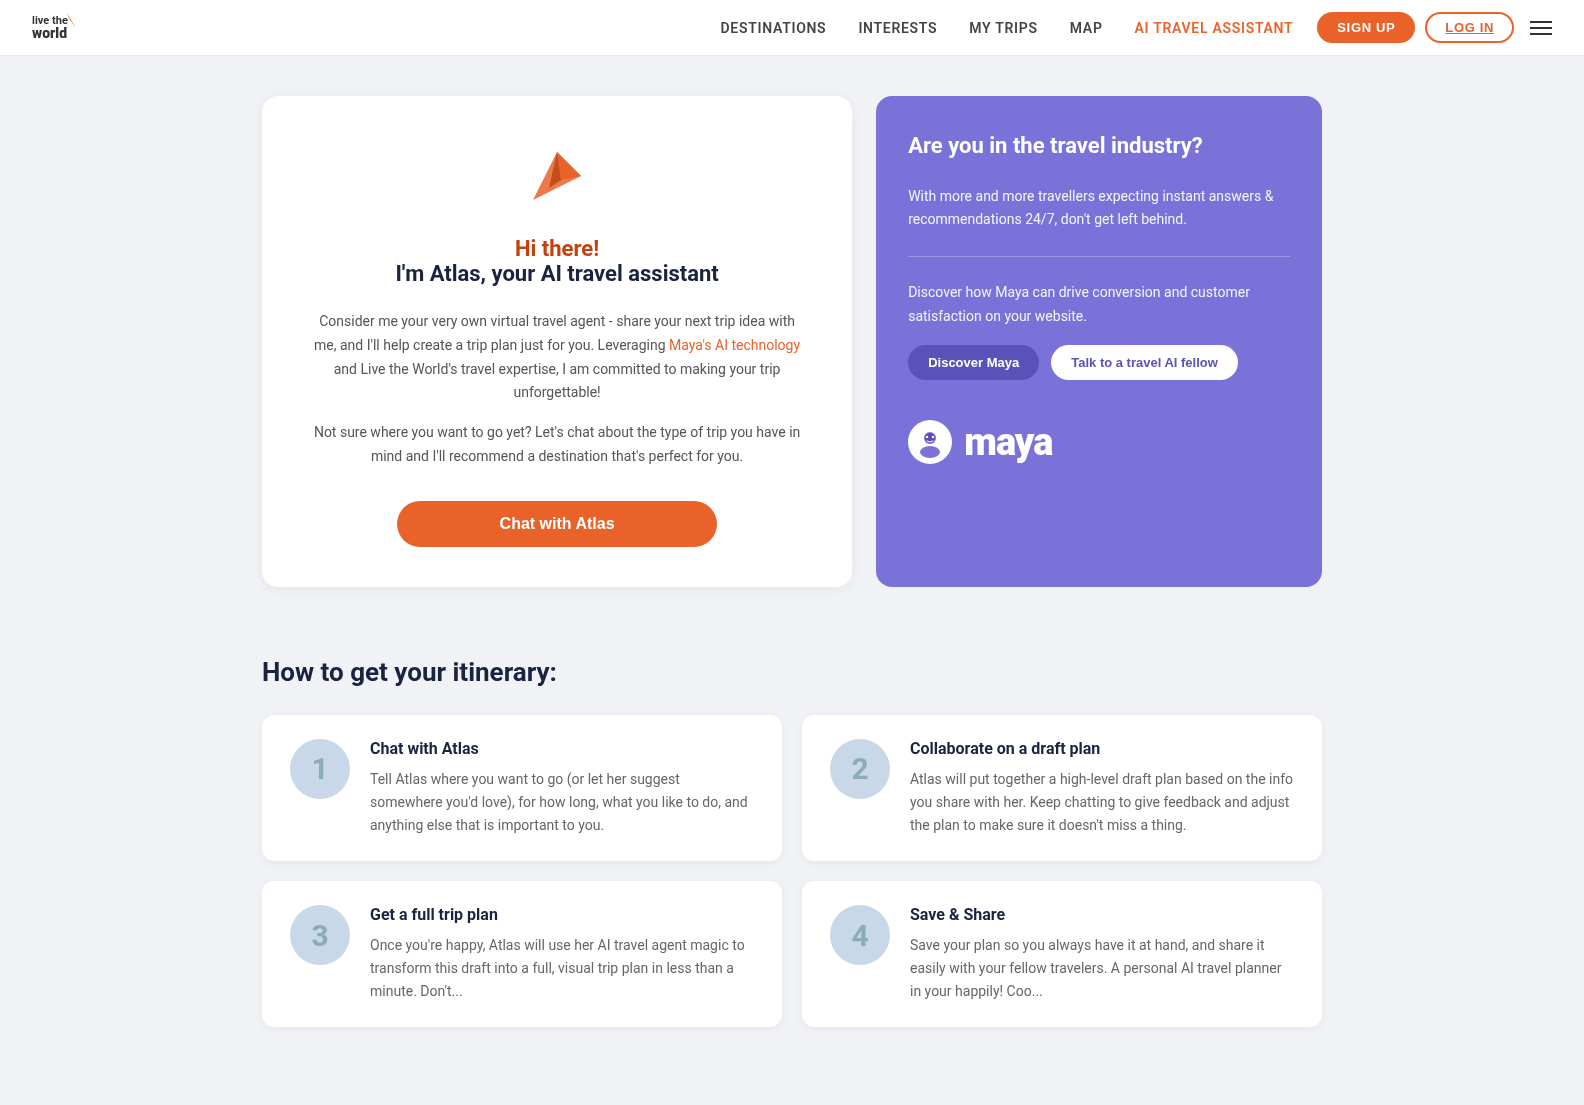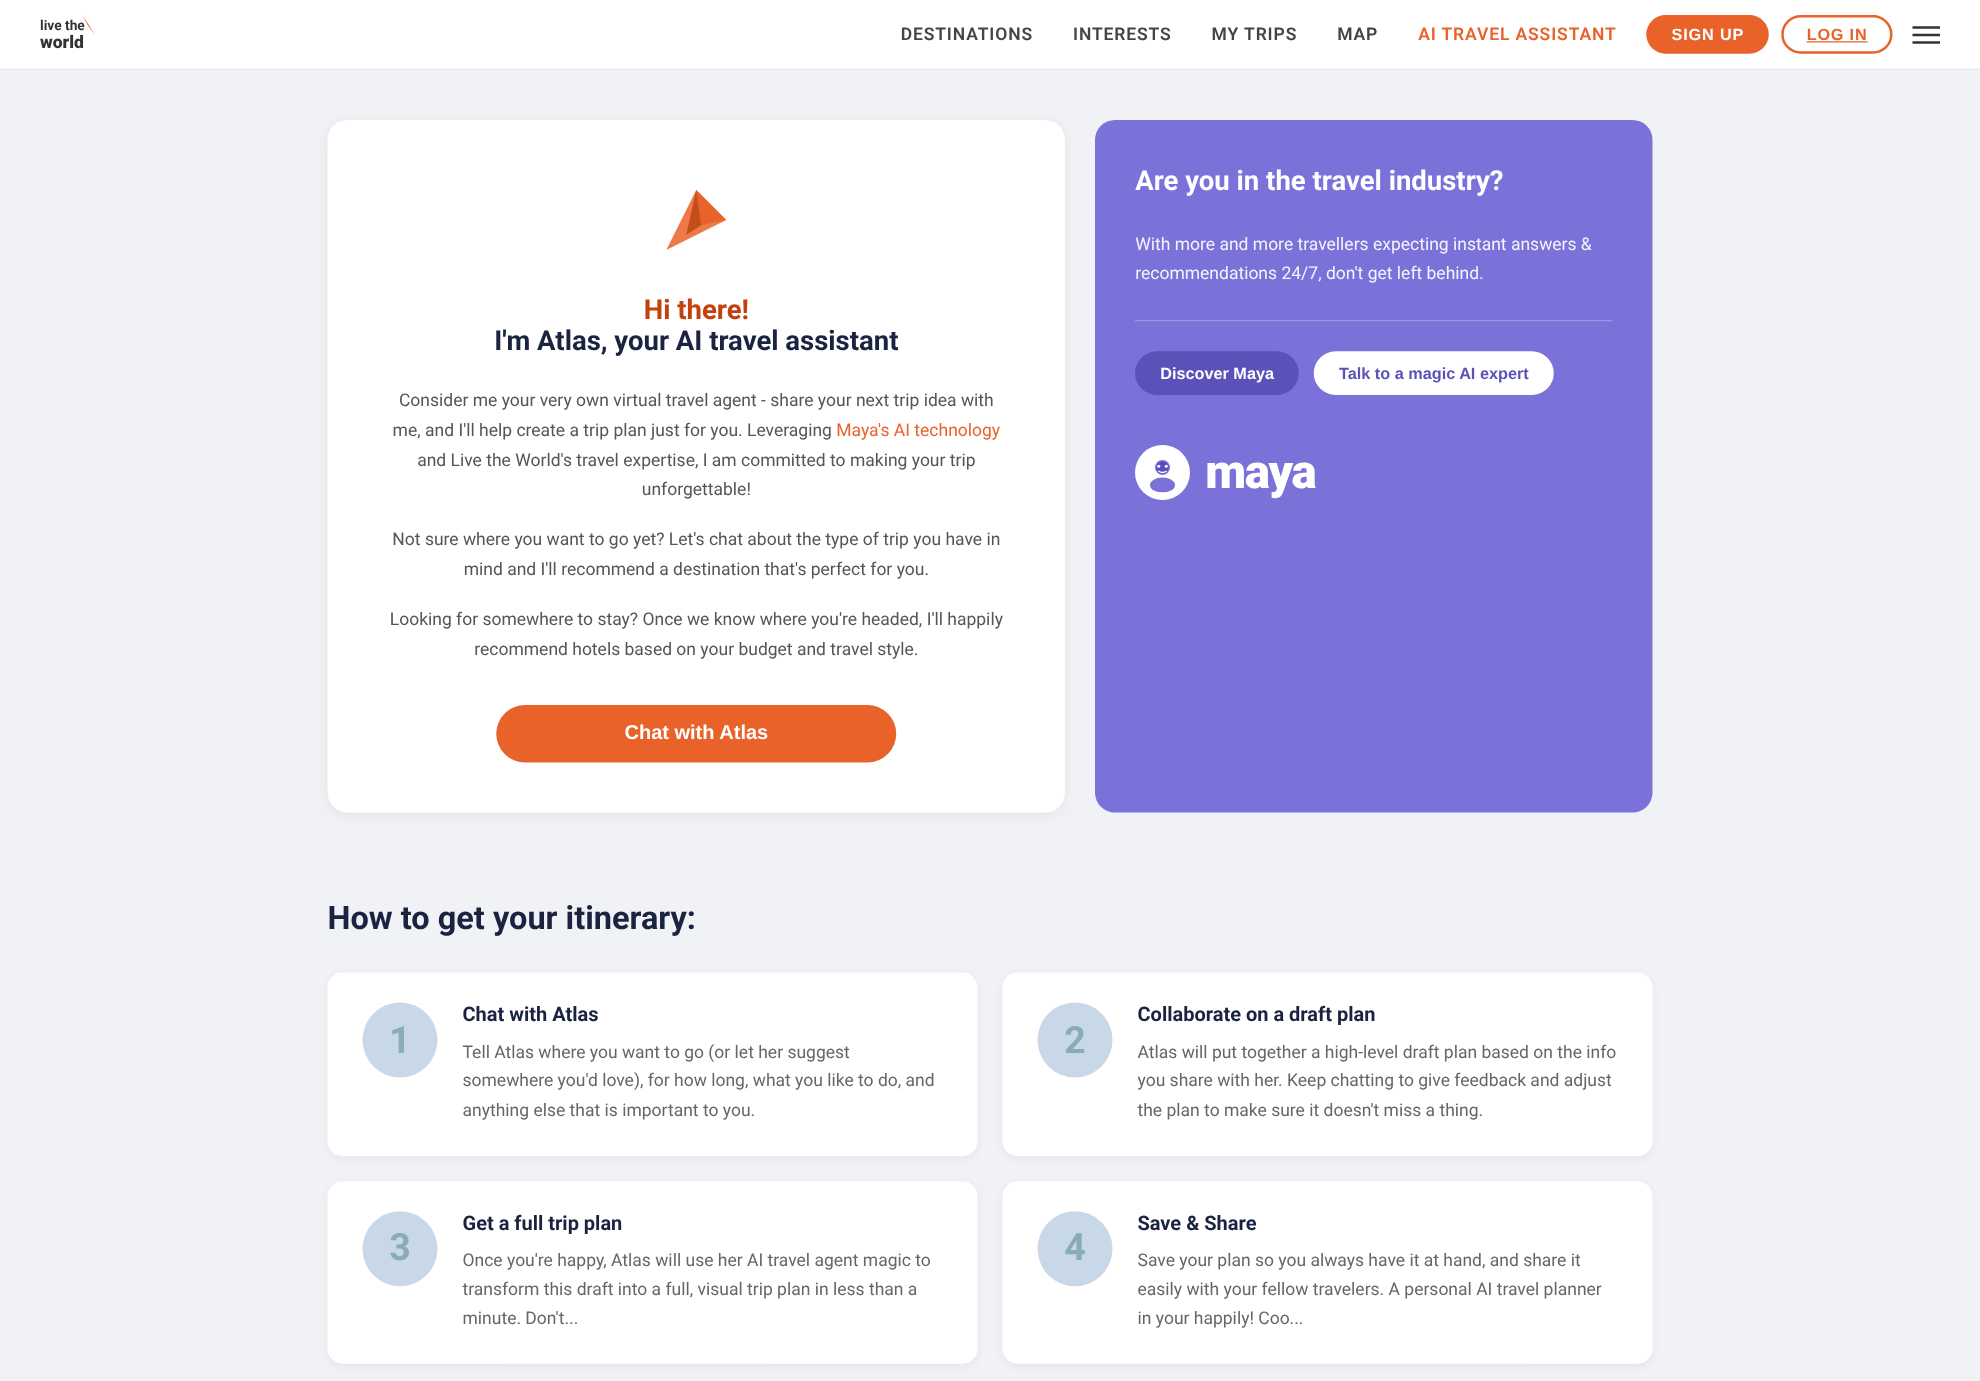--- a/index.html
+++ b/index.html
@@ -318,31 +318,31 @@
           <polygon points="32,8 56,32 36,36" fill="#e8622a"></polygon>
           <polygon points="32,8 36,36 24,44" fill="#c44e1a"></polygon>
         </svg>
       </div>
       <div class="atlas-title">Hi there!</div>
       <div class="atlas-subtitle">I'm Atlas, your AI travel assistant</div>
       <p class="atlas-desc">
         <span>Consider me your very own virtual travel agent - share your next trip idea with me, and I'll help create a trip plan just for you. Leveraging </span><a href="#">Maya's AI technology</a><span> and Live the World's travel expertise, I am committed to making your trip unforgettable!</span>
       </p>
       <p class="atlas-desc">Not sure where you want to go yet? Let's chat about the type of trip you have in mind and I'll recommend a destination that's perfect for you.</p>
-      <p class="atlas-desc">Looking for somewhere to stay? Once we know where you're headed, I'll happily recommend hotels based on your budget and travel style.</p>
       <button class="btn-chat">Chat with Atlas</button>
     </div>
 
     <div class="industry-card">
       <div class="industry-title">Are you in the travel industry?</div>
       <p class="industry-text">With more and more travellers expecting instant answers &amp; recommendations 24/7, don't get left behind.</p>
       <div class="industry-divider"></div>
+      <p class="industry-text">Discover how Maya can drive conversion and customer satisfaction on your website.</p>
       <div class="industry-buttons">
         <button class="btn-discover">Discover Maya</button>
-        <button class="btn-talk">Talk to a magic AI expert</button>
+        <button class="btn-talk">Talk to a travel AI fellow</button>
       </div>
       <div class="maya-branding">
         <div class="maya-avatar">
 
           <svg viewBox="0 0 32 32" fill="none">
             <circle cx="16" cy="12" r="6" fill="#7b72d9"></circle>
             <ellipse cx="16" cy="26" rx="10" ry="6" fill="#7b72d9"></ellipse>
             <circle cx="16" cy="12" r="5" fill="#5a4cbb"></circle>
             <circle cx="13" cy="11" r="1.2" fill="#fff"></circle>
             <circle cx="19" cy="11" r="1.2" fill="#fff"></circle>

